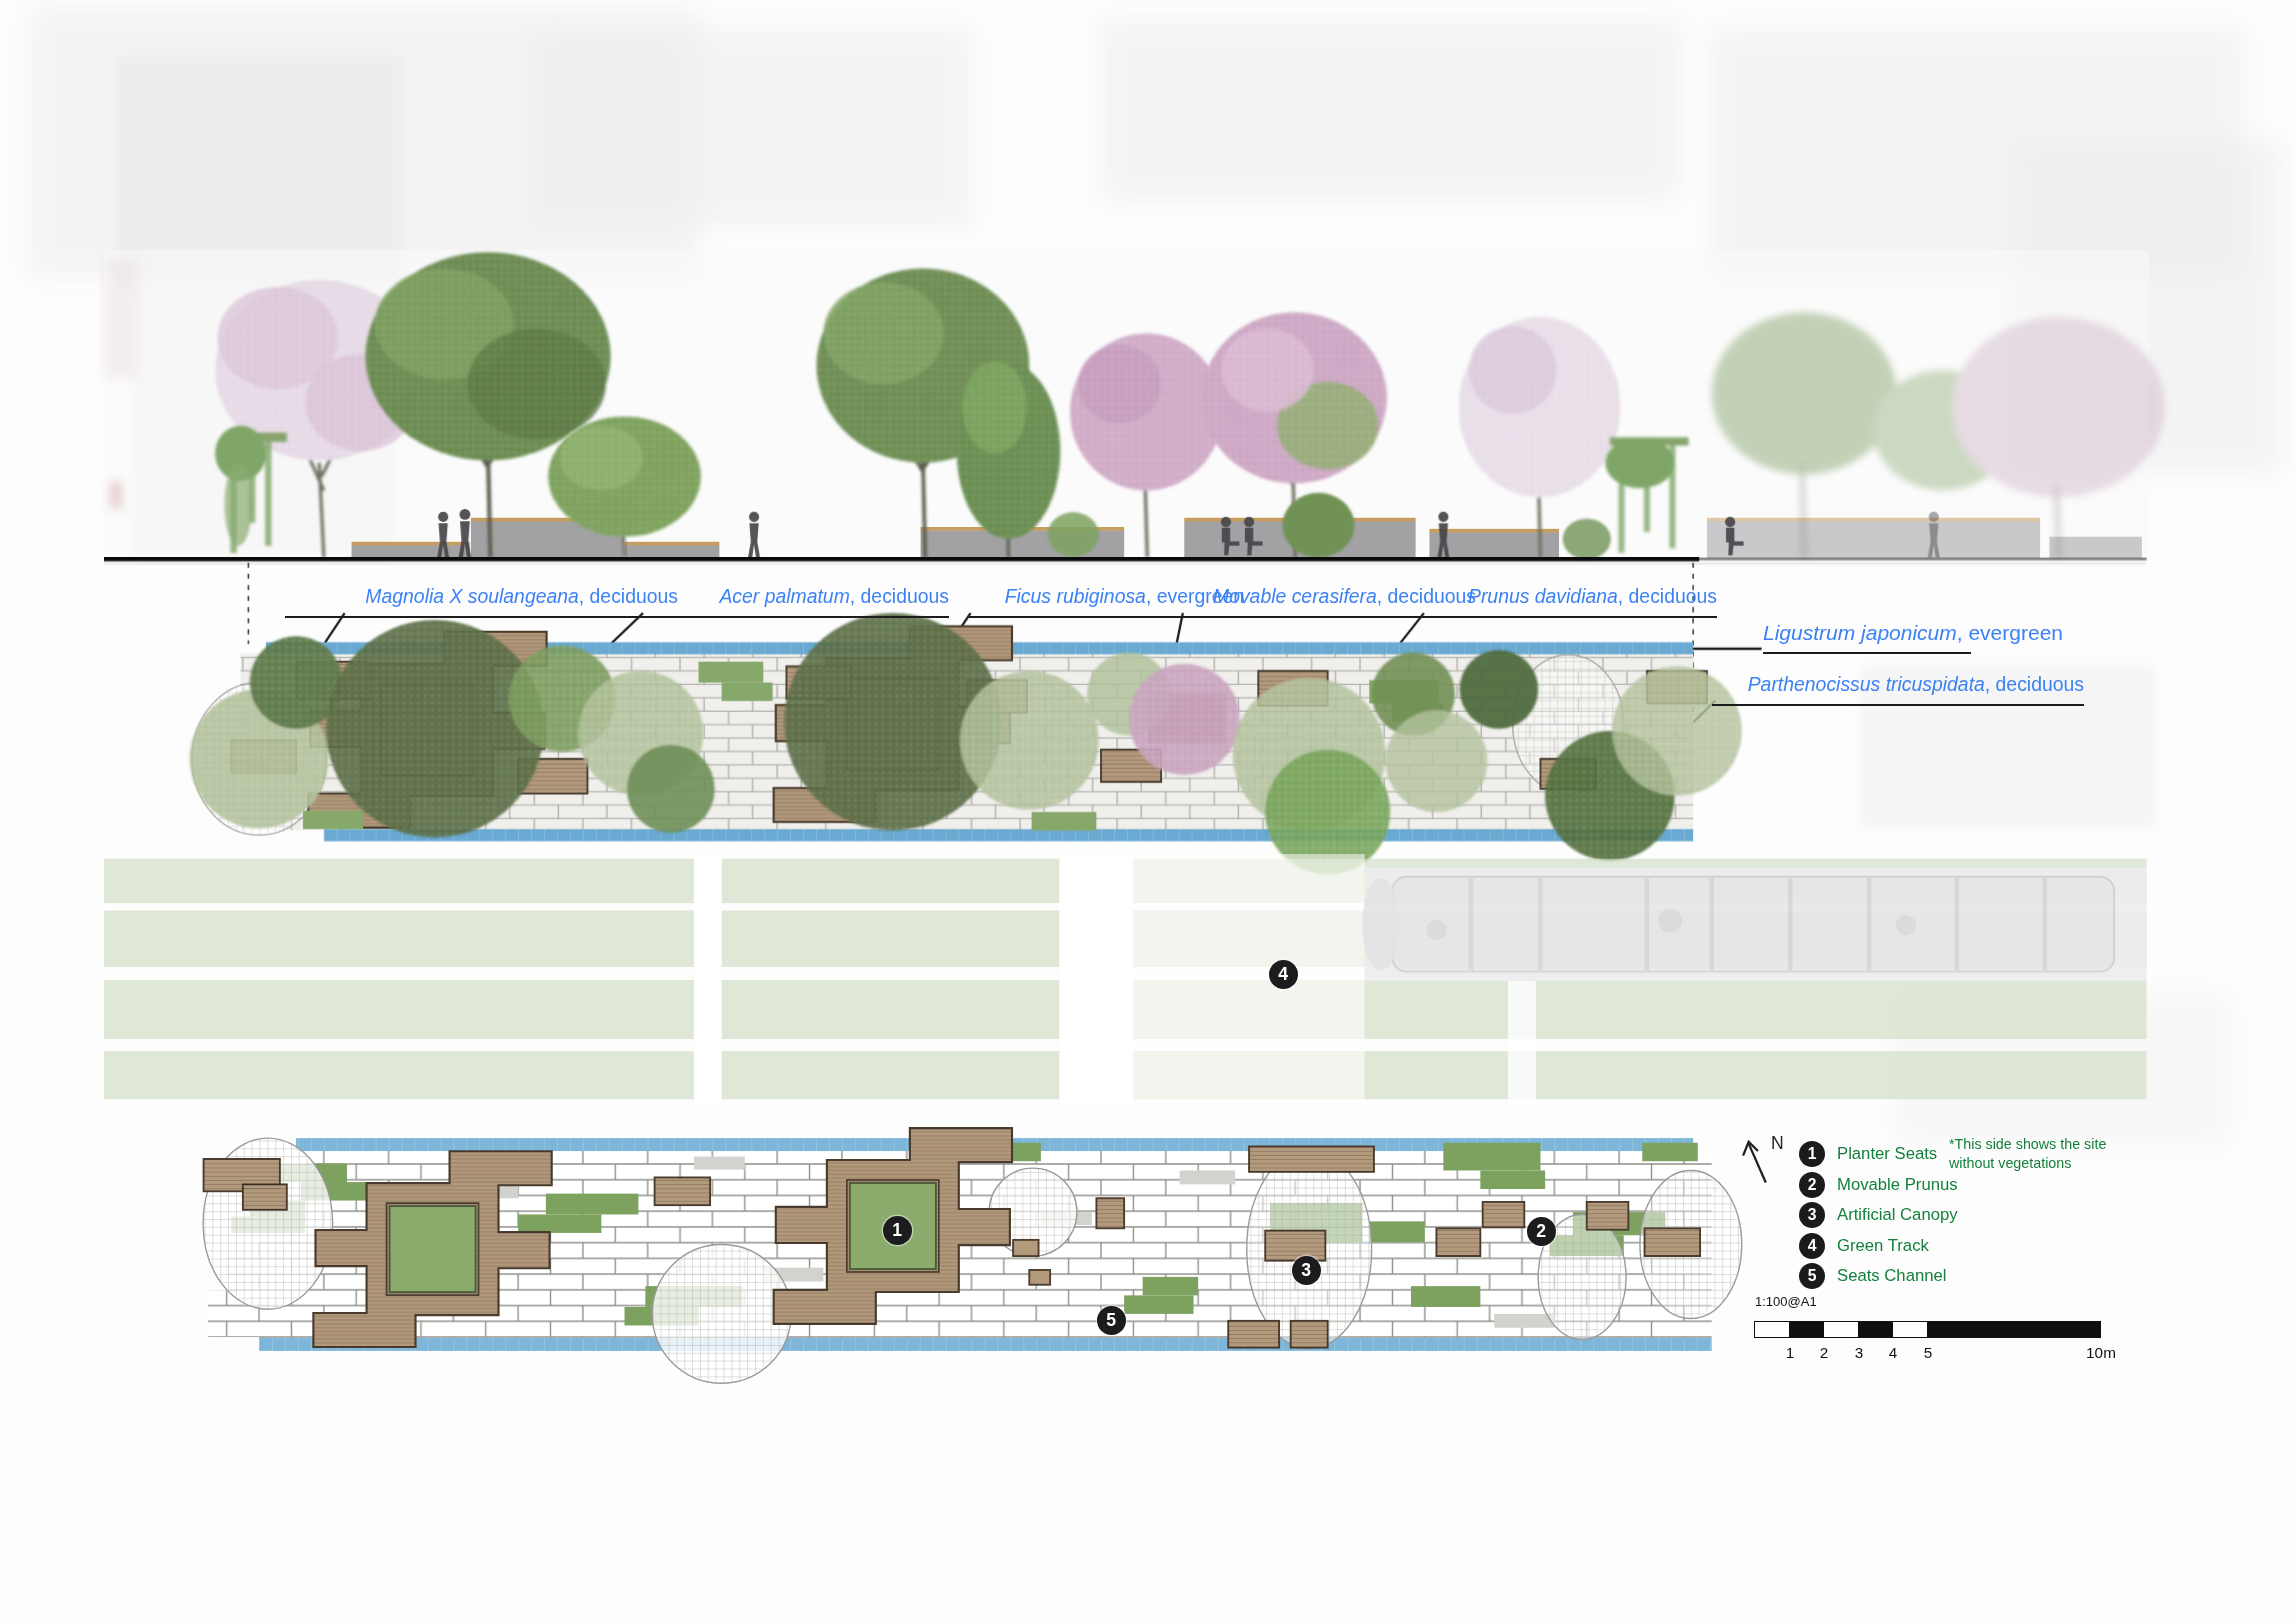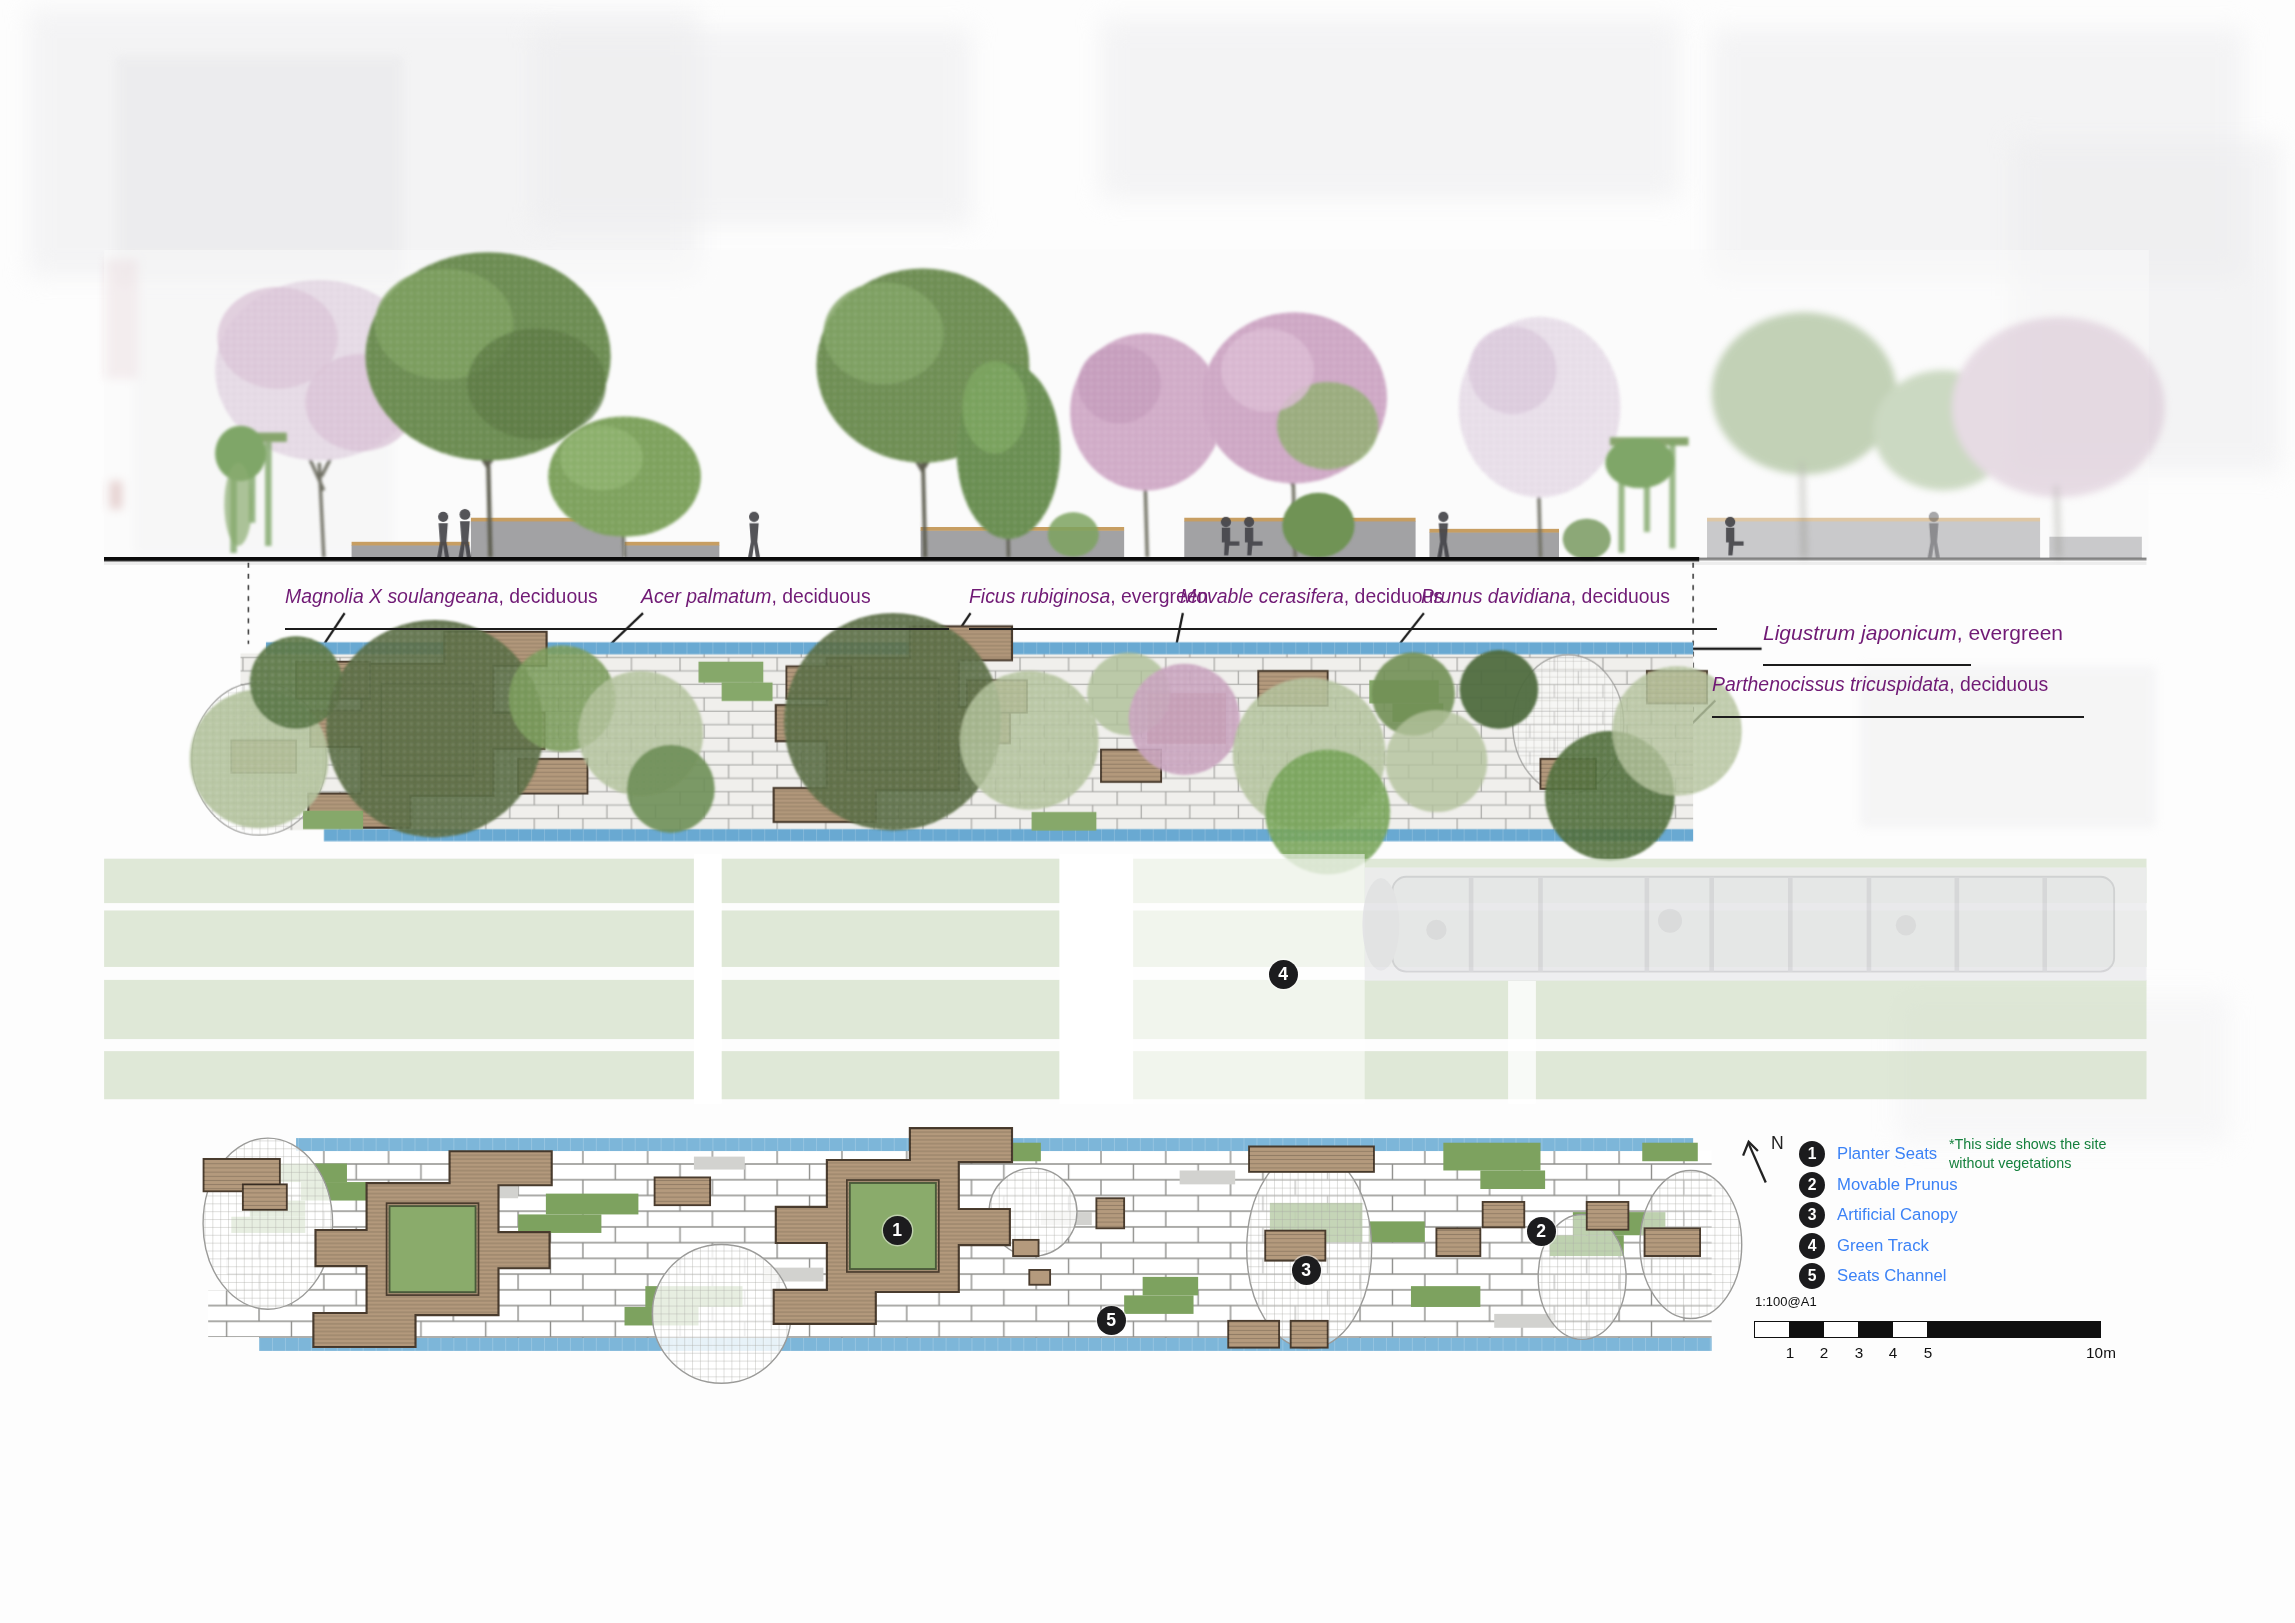--- a/index.html
+++ b/index.html
@@ -4,28 +4,28 @@
 <style>
   html,body{margin:0;padding:0;background:#ffffff;}
   #board{position:relative;width:2295px;height:1623px;background:#fdfdfd;overflow:hidden;
          font-family:"Liberation Sans",sans-serif;color:#1b1b1b;}
   
   .collage{position:absolute;filter:blur(12px);opacity:.55;background:#ececee;}
   .collage2{position:absolute;filter:blur(4.6px);opacity:.45;background:#e7e7e9;}
   svg.layer{position:absolute;left:0;top:0;}
   
   .plant-label{position:absolute;height:24px;border-bottom:2.8px solid #1c1c1c;
-    text-align:left;font-size:19.4px;line-height:23px;color:#701a75;white-space:nowrap;
-    padding-bottom:19px;}
+    text-align:right;font-size:19.4px;line-height:23px;color:#3b82f6;white-space:nowrap;
+    padding-bottom:7px;}
   .plant-label .sp{font-style:italic;}
   
   .legend-row{position:absolute;display:flex;align-items:center;gap:12px;}
   .legend-num{width:26px;height:26px;border-radius:50%;background:#1b1b1d;color:#fff;
     display:flex;align-items:center;justify-content:center;font-size:15.7px;font-weight:bold;}
-  .legend-label{font-size:16.7px;color:#3b82f6;}
+  .legend-label{font-size:16.7px;color:#15803d;}
   .note{position:absolute;font-size:14.3px;line-height:18.5px;color:#15803d;}
   .north-n{position:absolute;font-size:17.6px;color:#222;}
   
   .marker{position:absolute;width:29px;height:29px;margin:-14.3px 0 0 -14.3px;border-radius:50%;
     background:#1c1c1e;color:#fff;display:flex;align-items:center;justify-content:center;
     font-size:17.6px;font-weight:bold;box-shadow:0 0 0 1.4px rgba(255,255,255,.45);}
   
   .scale-label{position:absolute;font-size:13px;color:#111;}
   #scalebar{position:absolute;left:1754px;top:1321px;width:345px;height:15px;
     background:#101010;border:1.9px solid #101010;box-sizing:content-box;}

